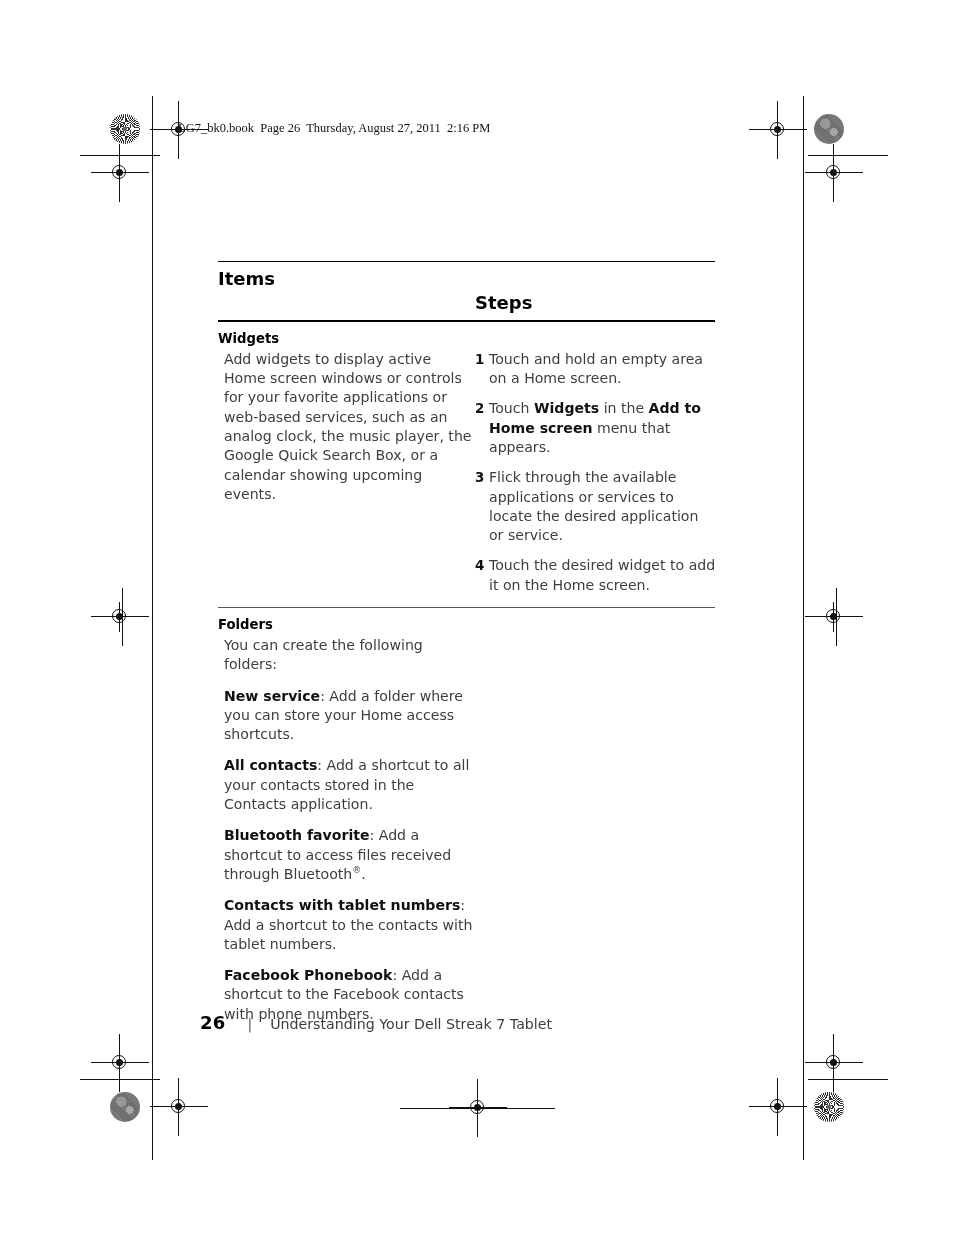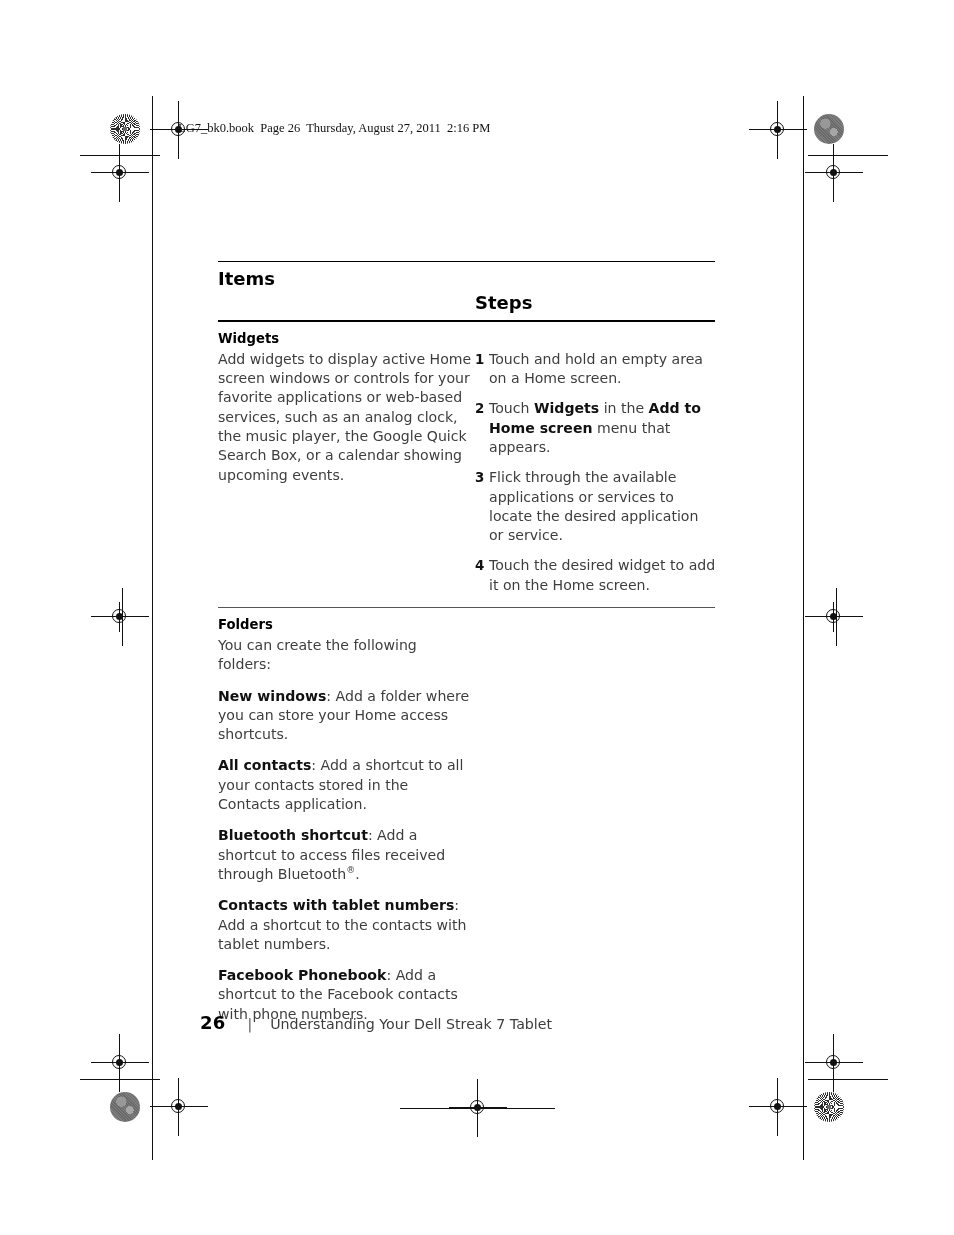--- a/index.html
+++ b/index.html
@@ -112,21 +112,21 @@
     font-weight: bold;
     color: #000;
     padding-top: 9px;
     padding-bottom: 2px;
   }
 
   .body-cell { padding-top: 2px; padding-bottom: 12px; }
   .body-cell.steps { padding-left: 2px; }
 
   p.para {
-    margin: 0 0 12px 0;
+    margin: 0 0 12px 6px;
     font-size: 14.1px;
     line-height: 19.3px;
     color: #3d3d3d;
   }
   p.para:last-child { margin-bottom: 0; }
   p.para b { color: #111; font-weight: bold; }
 
   ol.steps {
     margin: 0;
     padding: 0;
@@ -306,25 +306,25 @@
   </div>
 
   <div class="rule-light"></div>
 
   <div class="section-title">Folders</div>
 
   <div class="trow">
     <div class="body-cell col-items">
       <p class="para">You can create the following folders:</p>
 
-      <p class="para"><b>New windows</b><span>: Add a folder where you can store your Home access shortcuts.</span></p>
+      <p class="para"><b>New service</b><span>: Add a folder where you can store your Home access shortcuts.</span></p>
 
       <p class="para"><b>All contacts</b><span>: Add a shortcut to all your contacts stored in the Contacts application.</span></p>
 
-      <p class="para"><b>Bluetooth shortcut</b><span>: Add a shortcut to access files received through Bluetooth</span><sup class="reg">®</sup><span>.</span></p>
+      <p class="para"><b>Bluetooth favorite</b><span>: Add a shortcut to access files received through Bluetooth</span><sup class="reg">®</sup><span>.</span></p>
 
       <p class="para"><b>Contacts with tablet numbers</b><span>: Add a shortcut to the contacts with tablet numbers.</span></p>
 
       <p class="para"><b>Facebook Phonebook</b><span>: Add a shortcut to the Facebook contacts with phone numbers.</span></p>
 
     </div>
 
   </div>
 
 </div>

